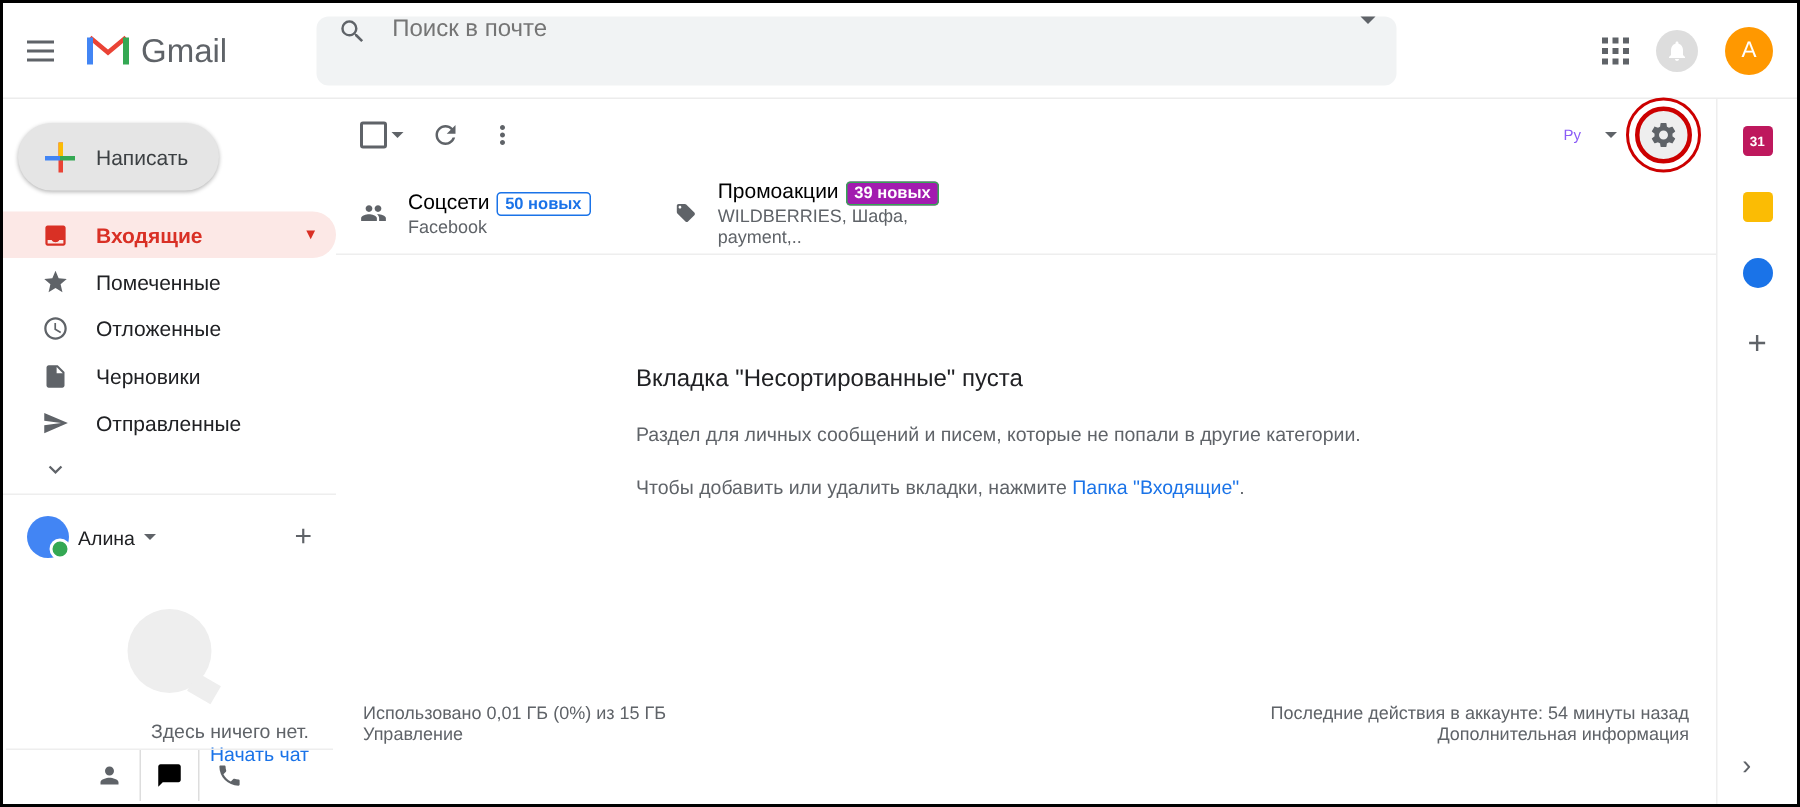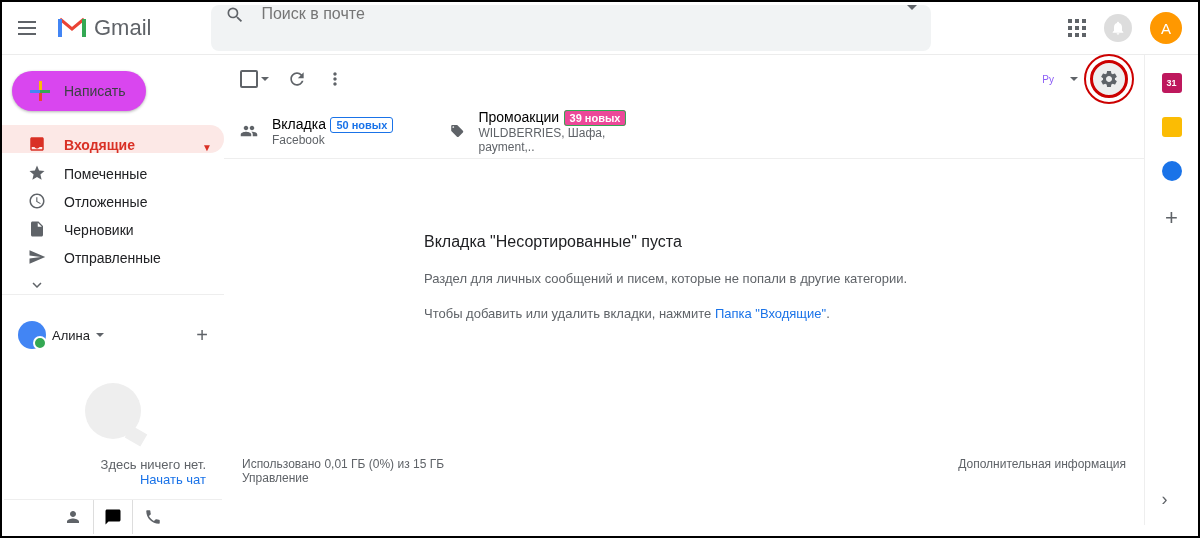--- a/index.html
+++ b/index.html
@@ -1,43 +1,43 @@
 <!DOCTYPE html>
 <html><head>
 <meta charset="utf-8">
 <style>
 *{margin:0;padding:0;box-sizing:border-box;font-family:Arial,Helvetica,sans-serif}
 body{background:#fff;width:1200px;height:538px;overflow:hidden;position:relative;border:2px solid #000}
-.header{height:53px;display:flex;align-items:center;padding:16px 16px;border-bottom:1px solid #ececec}
+.header{height:64px;display:flex;align-items:center;padding:16px 16px;border-bottom:1px solid #ececec}
 .menu-icon{width:24px;height:24px;cursor:pointer;display:flex;flex-direction:column;justify-content:center;gap:4px}
 .menu-icon span{display:block;height:2px;background:#5f6368;width:18px}
 .logo{display:flex;align-items:center;margin-left:16px;gap:4px}
 .brand{font-size:22px;color:#5f6368;margin-left:4px}
 .search-box{flex:1;max-width:720px;margin-left:60px;background:#f1f3f4;border-radius:8px;height:46px;display:flex;align-items:flex-start;padding:0 14px}
 .search-box input{border:none;background:transparent;outline:none;flex:1;font-size:16px;color:#5f6368;margin-left:16px}
 .search-box .tri{border-left:5px solid transparent;border-right:5px solid transparent;border-top:5px solid #5f6368;margin-left:auto;cursor:pointer}
 .header-right{margin-left:auto;display:flex;align-items:center;gap:18px}
 .apps-icon{width:18px;height:18px;display:grid;grid-template-columns:repeat(3,4px);grid-template-rows:repeat(3,4px);gap:3px;cursor:pointer}
 .apps-icon span{background:#5f6368;width:4px;height:4px}
 .bell{width:28px;height:28px;border-radius:50%;background:#ddd;display:flex;align-items:center;justify-content:center;cursor:pointer}
 .avatar{width:32px;height:32px;border-radius:50%;background:#ff9800;color:#fff;display:flex;align-items:center;justify-content:center;font-size:15px;cursor:pointer}
 .body{display:flex;height:calc(100% - 64px)}
 .sidebar{width:222px;padding:8px 0;display:flex;flex-direction:column}
-.compose{margin:8px 0 14px 10px;width:134px;height:46px;border-radius:24px;background:#d946ef;box-shadow:0 1px 3px rgba(0,0,0,.3);display:flex;align-items:center;padding:0 18px;gap:14px;cursor:pointer;font-size:14px;color:#3c4043}
+.compose{margin:8px 0 14px 10px;width:134px;height:46px;border-radius:24px;background:#e5e5e5;box-shadow:0 1px 3px rgba(0,0,0,.3);display:flex;align-items:center;padding:0 18px;gap:14px;cursor:pointer;font-size:14px;color:#3c4043}
 .plus{position:relative;width:20px;height:20px}
 .plus::before,.plus::after{content:"";position:absolute;background:#ea4335}
 .plus::before{left:9px;top:0;width:3px;height:20px}
 .plus::after{top:9px;left:0;width:20px;height:3px;background:linear-gradient(90deg,#4285f4 50%,#34a853 50%)}
 .plus .v{position:absolute;left:9px;top:0;width:3px;height:10px;background:#fbbc04}
-.nav-item{height:32px;display:flex;align-items:flex-end;padding:0 12px 0 26px;font-size:14px;color:#202124;cursor:pointer;border-radius:0 16px 16px 0;gap:18px}
+.nav-item{height:32px;display:flex;align-items:center;padding:0 12px 0 26px;font-size:14px;color:#202124;cursor:pointer;border-radius:0 16px 16px 0;gap:18px}
 .nav-item.active{background:#fce8e6;color:#d93025;font-weight:bold}
 .nav-item.active .icn{fill:#d93025}
 .nav-item .icn{width:18px;height:18px;fill:#5f6368}
 .nav-item .exp{margin-left:auto;font-size:10px;color:#d93025}
-.hangouts{margin-top:auto;border-top:1px solid #eee;padding:22px 8px}
+.hangouts{margin-top:auto;border-top:1px solid #eee;padding:10px 8px}
 .hangouts-user{display:flex;align-items:center;gap:6px;font-size:13px;color:#202124;padding:4px 8px}
 .hu-av{width:28px;height:28px;border-radius:50%;background:#4285f4;position:relative}
 .hu-av::after{content:"";position:absolute;bottom:-1px;right:-1px;width:10px;height:10px;background:#34a853;border-radius:50%;border:2px solid #fff}
 .tri-sm{border-left:4px solid transparent;border-right:4px solid transparent;border-top:4px solid #5f6368}
 .add-ppl{margin-left:auto;font-size:20px;color:#5f6368;cursor:pointer}
 .h-empty{text-align:right;padding:30px 10px 8px;color:#5f6368;font-size:13px}
 .h-empty .big{width:56px;height:56px;margin:0 auto 18px;border-radius:50%;background:#eee;position:relative}
 .h-empty .big::after{content:"";position:absolute;bottom:-4px;right:-4px;width:18px;height:14px;background:#eee;transform:rotate(30deg)}
 .h-link{color:#1a73e8;cursor:pointer;font-size:13px}
 .h-bottom{display:flex;justify-content:center;gap:0;border-top:1px solid #eee;position:absolute;bottom:2px;left:2px;width:218px}
@@ -55,21 +55,21 @@
 .tabs{display:flex;border-bottom:1px solid #eee;height:56px}
 .tab{width:210px;display:flex;align-items:center;padding:0 16px;gap:14px;cursor:pointer;position:relative}
 .tab.active{color:#d93025}
 .tab.active::after{content:"";position:absolute;bottom:0;left:0;right:0;height:3px;background:#d93025}
 .tab-icn{width:18px;height:18px;fill:#5f6368}
 .tab.active .tab-icn{fill:#d93025}
 .tab-txt{font-size:14px}
 .tab-sub{font-size:12px;color:#5f6368}
 .badge{font-size:11px;border:1px solid;border-radius:3px;padding:1px 5px;font-weight:bold}
 .badge.blue{color:#1a73e8;border-color:#1a73e8}
-.badge.green{background:#ec4899;color:#fff;border-color:#34a853}
+.badge.green{background:#a21caf;color:#fff;border-color:#34a853}
 .empty{padding:74px 40px 20px 200px;color:#202124}
 .empty h3{font-size:16px;font-weight:normal;margin-bottom:20px}
 .empty p{font-size:13px;color:#5f6368;margin-bottom:20px}
 .empty a{color:#1a73e8;text-decoration:none;cursor:pointer}
 .footer{margin-top:auto;padding:16px 18px 40px;display:flex;justify-content:space-between;font-size:12px;color:#5f6368}
 .footer a{color:#5f6368;text-decoration:none}
 .rail{width:54px;border-left:1px solid #eee;display:flex;flex-direction:column;align-items:center;padding-top:18px;gap:24px}
 .rail-item{width:20px;height:20px;cursor:pointer;border-radius:3px}
 .rail .cal{background:#be185d;position:relative;color:#fff;font-size:9px;display:flex;align-items:center;justify-content:center;font-weight:bold}
 .rail .keep{background:#fbbc04}
@@ -224,21 +224,21 @@
         </div>
       </div>
     </div>
 
     <div class="tabs">
       <div class="tab">
         <svg class="tab-icn" viewBox="0 0 24 24">
             <path d="M16 11c1.66 0 2.99-1.34 2.99-3S17.66 5 16 5c-1.66 0-3 1.34-3 3s1.34 3 3 3zm-8 0c1.66 0 2.99-1.34 2.99-3S9.66 5 8 5C6.34 5 5 6.34 5 8s1.34 3 3 3zm0 2c-2.33 0-7 1.17-7 3.5V19h14v-2.5c0-2.33-4.67-3.5-7-3.5zm8 0c-.29 0-.62.02-.97.05 1.16.84 1.97 1.97 1.97 3.45V19h6v-2.5c0-2.33-4.67-3.5-7-3.5z"></path>
           </svg>
         <div>
-          <div><span class="tab-txt">Вкладка</span> <span class="badge blue">50 новых</span></div>
+          <div><span class="tab-txt">Соцсети</span> <span class="badge blue">50 новых</span></div>
           <div class="tab-sub">Facebook</div>
         </div>
       </div>
       <div class="tab">
         <svg class="tab-icn" viewBox="0 0 24 24">
             <path d="M21.41 11.58l-9-9C12.05 2.22 11.55 2 11 2H4c-1.1 0-2 .9-2 2v7c0 .55.22 1.05.59 1.42l9 9c.36.36.86.58 1.41.58.55 0 1.05-.22 1.41-.59l7-7c.37-.36.59-.86.59-1.41 0-.55-.23-1.06-.59-1.42zM5.5 7C4.67 7 4 6.33 4 5.5S4.67 4 5.5 4 7 4.67 7 5.5 6.33 7 5.5 7z"></path>
           </svg>
         <div>
           <div><span class="tab-txt">Промоакции</span> <span class="badge green">39 новых</span></div>
           <div class="tab-sub">WILDBERRIES, Шафа, payment,..</div>
@@ -251,20 +251,21 @@
       <p>Раздел для личных сообщений и писем, которые не попали в другие категории.</p>
       <p><span>Чтобы добавить или удалить вкладки, нажмите </span><a>Папка "Входящие"</a><span>.</span></p>
     </div>
 
     <div class="footer">
       <div>
         <div>Использовано 0,01 ГБ (0%) из 15 ГБ</div>
         <a>Управление</a>
       </div>
       <div style="text-align:right">
+        <div>Последние действия в аккаунте: 54 минуты назад</div>
         <a>Дополнительная информация</a>
       </div>
     </div>
   </div>
 
   <div class="rail">
     <div class="rail-item cal">31</div>
     <div class="rail-item keep"></div>
     <div class="rail-item tasks"></div>
     <div class="rail-item add">+</div>

